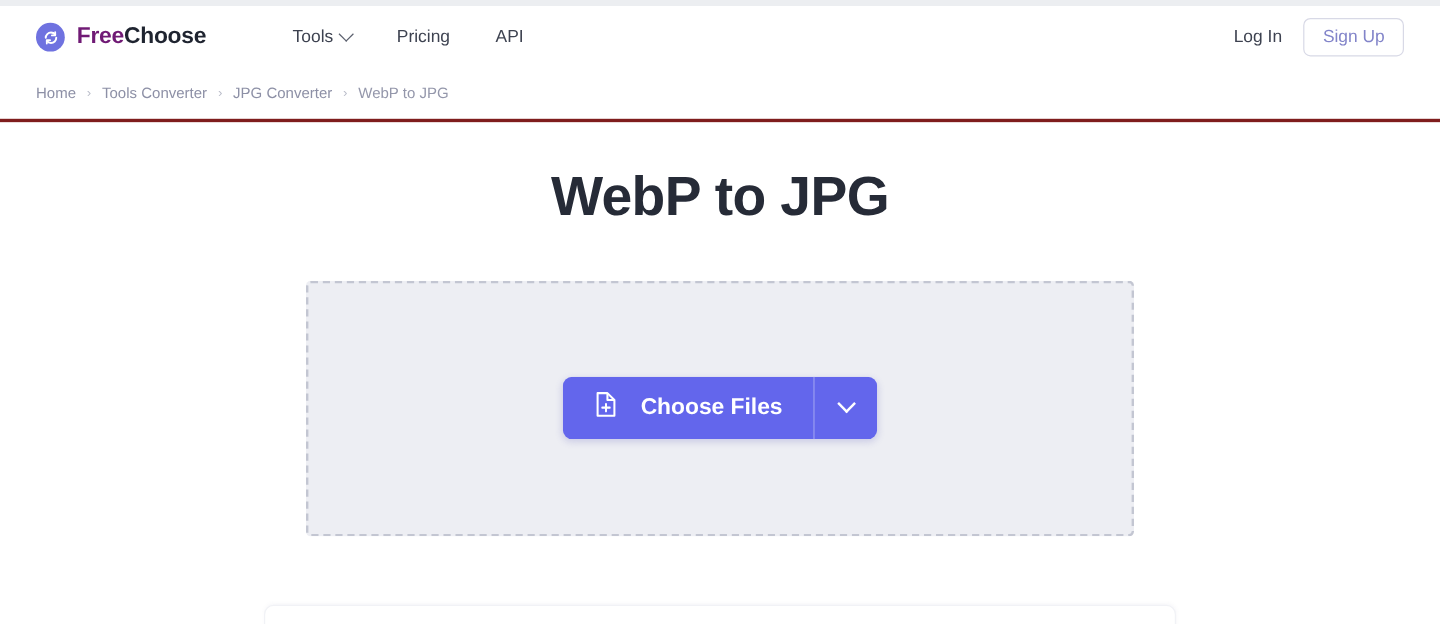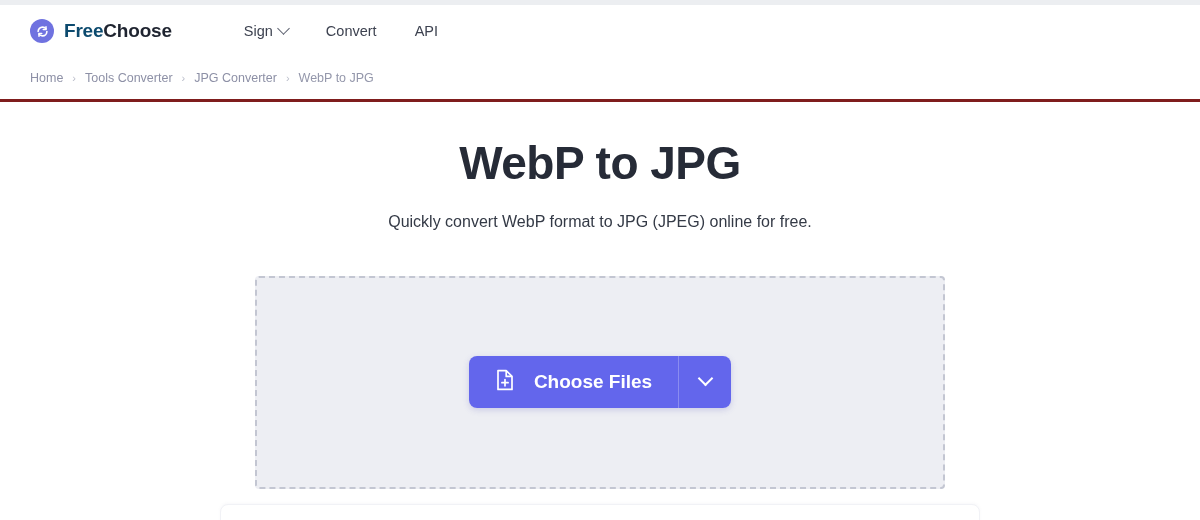--- a/index.html
+++ b/index.html
@@ -60,21 +60,21 @@
   }
 
   .brand-mark svg { display: block; }
 
   .brand-text {
     font-size: 19px;
     font-weight: bold;
     letter-spacing: -0.2px;
     white-space: nowrap;
   }
-  .brand-text .b-free { color: #0c4a6e; }
+  .brand-text .b-free { color: #701a75; }
   .brand-text .b-convert { color: #1f2430; }
 
   .main-nav {
     display: flex;
     align-items: center;
     gap: 38px;
     margin-left: 72px;
   }
 
   .nav-item {
@@ -287,49 +287,52 @@
           <path d="M5 12a7 7 0 0 1 7-7 7 7 0 0 1 5.6 2.8" stroke="#ffffff" stroke-width="2.6" stroke-linecap="round"></path>
           <path d="M17.6 4.4v4.4h-4.4" stroke="#ffffff" stroke-width="2.4" stroke-linecap="round" stroke-linejoin="round"></path>
           <path d="M6.4 19.6v-4.4h4.4" stroke="#ffffff" stroke-width="2.4" stroke-linecap="round" stroke-linejoin="round"></path>
         </svg>
       </span>
       <span class="brand-text"><span class="b-free">Free</span><span class="b-convert">Choose</span></span>
     </div>
 
     <div class="main-nav">
       <div class="nav-item">
-        <span>Sign</span>
+        <span>Tools</span>
         <span class="chev-down"></span>
       </div>
       <div class="nav-item">
-        <span>Convert</span>
+        <span>Pricing</span>
       </div>
       <div class="nav-item">
         <span>API</span>
       </div>
     </div>
 
+    <div class="header-right">
+      <span class="login-link">Log In</span>
+      <button class="signup-btn">Sign Up</button>
+    </div>
   </div>
 
   <div class="breadcrumb-bar">
     <nav class="breadcrumb">
       <span class="crumb">Home</span>
       <span class="crumb-sep">›</span>
       <span class="crumb">Tools Converter</span>
       <span class="crumb-sep">›</span>
       <span class="crumb">JPG Converter</span>
       <span class="crumb-sep">›</span>
       <span class="crumb current">WebP to JPG</span>
     </nav>
   </div>
 
   <div class="main">
 
     <h1 class="page-title">WebP to JPG</h1>
-    <p class="page-subtitle">Quickly convert WebP format to JPG (JPEG) online for free.</p>
 
     <div class="dropzone-wrap">
       <div class="dropzone">
 
         <div class="choose-group">
           <button class="choose-btn">
             <span class="file-plus-icon">
               <svg width="20" height="22" viewBox="0 0 20 22" fill="none">
                 <path d="M3 1.6h8.2L17 7.3v13.1H3z" stroke="#ffffff" stroke-width="1.7" stroke-linejoin="round"></path>
                 <path d="M11.2 1.6v5.8H17" stroke="#ffffff" stroke-width="1.7" stroke-linejoin="round"></path>

